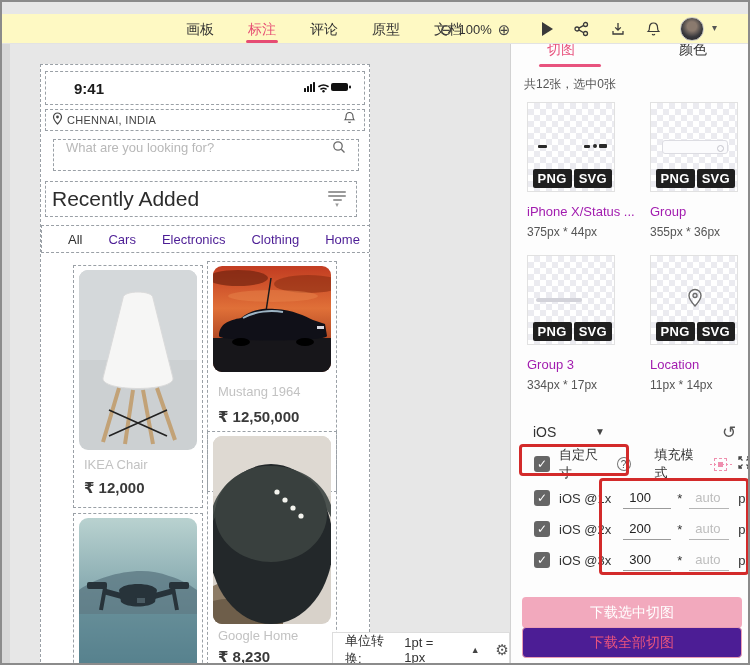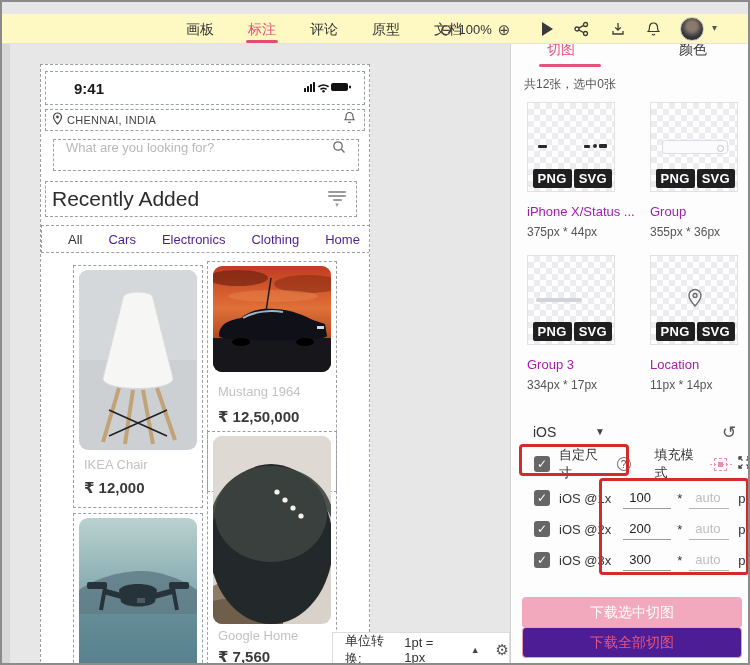--- a/index.html
+++ b/index.html
@@ -314,21 +314,21 @@
             <ellipse cx="58" cy="108" rx="62" ry="80" fill="#23282a"></ellipse>
             <path d="M-4 96 C6 48 100 30 120 86 C122 60 100 30 56 30 C20 30 -6 62 -4 96 Z" fill="#3c4441" opacity="0.9"></path>
             <ellipse cx="58" cy="78" rx="56" ry="48" fill="#39403e"></ellipse>
             <circle cx="64" cy="56" r="2.6" fill="#f4f4ee"></circle>
               <circle cx="72" cy="64" r="2.6" fill="#f4f4ee"></circle>
               <circle cx="80" cy="72" r="2.6" fill="#f4f4ee"></circle>
               <circle cx="88" cy="80" r="2.6" fill="#f4f4ee"></circle>
           </svg>
         </div>
         <div class="pname">Google Home</div>
-        <div class="pprice">₹ 7,560</div>
+        <div class="pprice">₹ 8,230</div>
       </div>
 
       <div class="card card-drone">
         <div class="img">
           <svg width="118" height="162" viewBox="0 0 118 162">
             <defs>
                 <linearGradient id="dr" x1="0" y1="0" x2="0" y2="1">
                   <stop offset="0" stop-color="#b9d2d0"></stop>
                   <stop offset="0.45" stop-color="#87aab0"></stop>
                   <stop offset="1" stop-color="#4e7b88"></stop>

